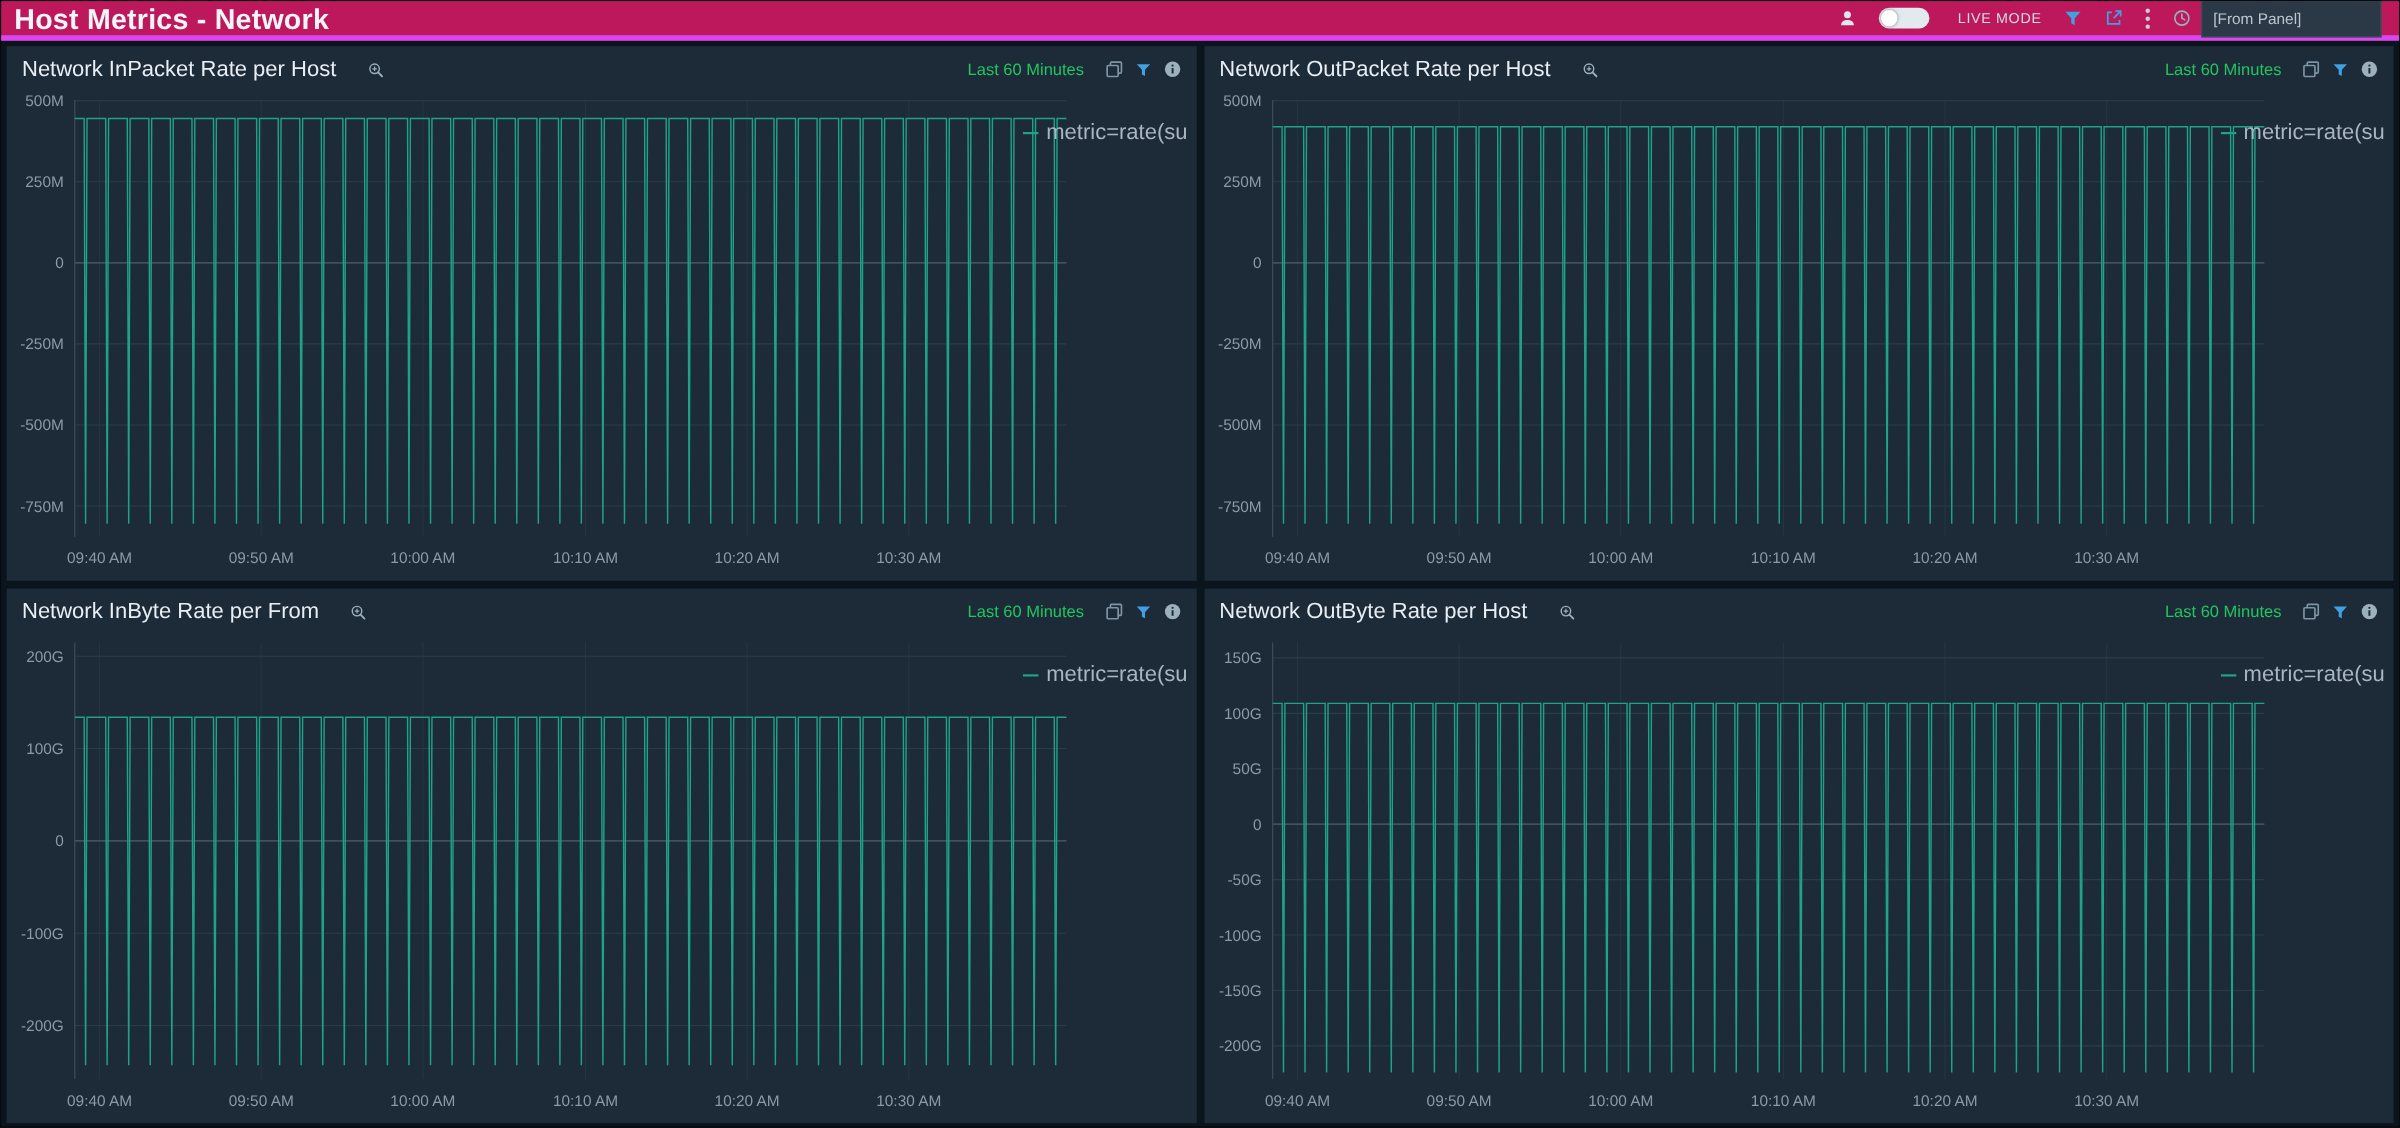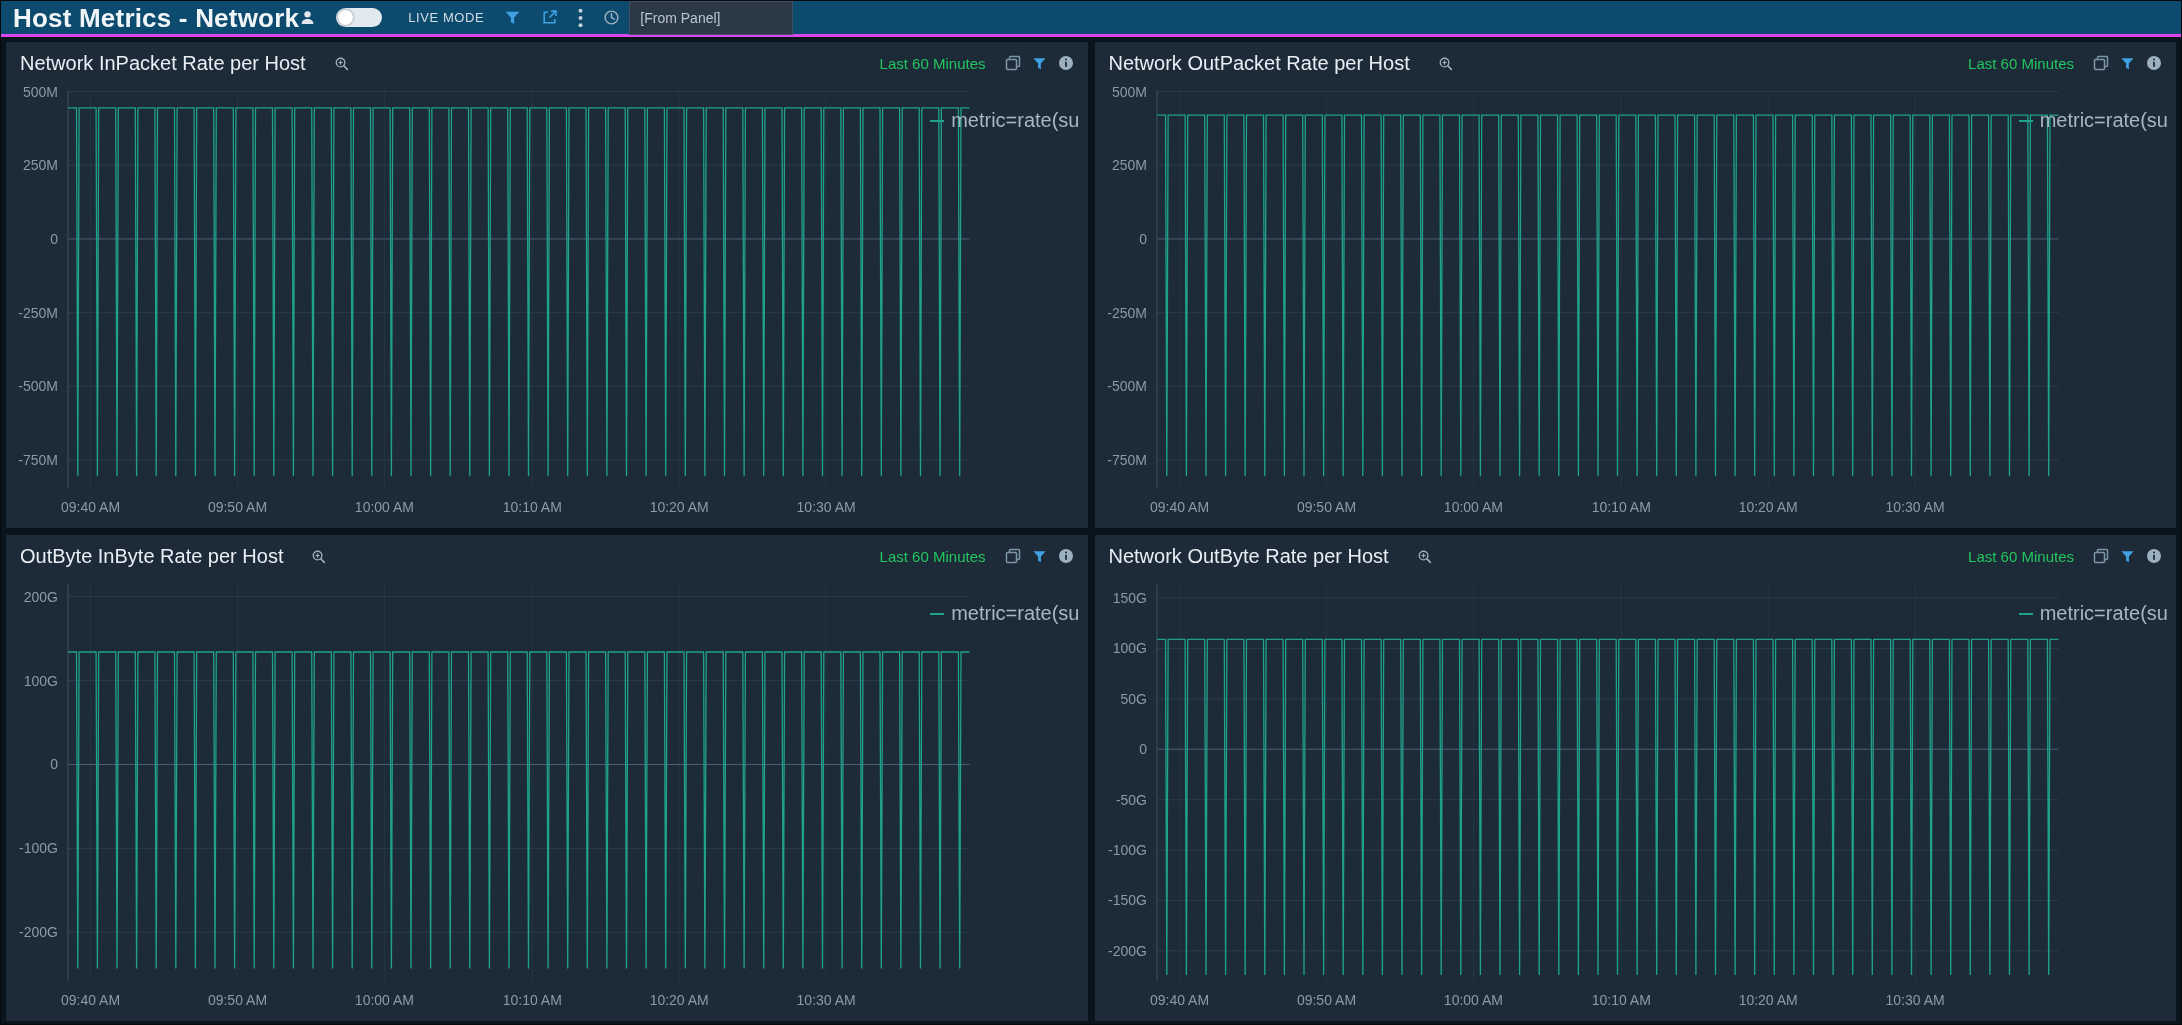--- a/index.html
+++ b/index.html
@@ -6,24 +6,24 @@
   html,body { width:2182px; height:1025px; }
   body {
     background:#0a141c;
     font-family:"Liberation Sans", sans-serif;
     overflow:hidden;
     border:1px solid #05090d;
   }
   
   .topbar {
     height:36px;
-    background:#0c4a6e;
-    display:flex; align-items:center; 
+    background:#be185d;
+    display:flex; align-items:center; justify-content:space-between;
     padding:0 16px 0 12px;
-    border-bottom:3px solid #d946ef;
+    border-bottom:5px solid #d946ef;
   }
   .page-title {
     color:#f0f5f8; font-size:26px; font-weight:700; letter-spacing:.2px; line-height:1;
   }
   .topbar-right { display:flex; align-items:center; gap:20px; }
   .icon { display:inline-flex; align-items:center; justify-content:center; cursor:pointer; }
   .icon svg { display:block; }
   .c-white  { color:#dfe7ec; }
   .c-blue   { color:#3fa0e2; }
   .c-gray   { color:#c6d1d9; }
@@ -263,21 +263,21 @@
         <div class="legend">
           <span class="legend-swatch" style="background: rgb(31, 162, 138);"></span>
           <span class="legend-label">metric=rate(su</span>
         </div>
       </div>
     </section>
 
     <section class="panel">
       <div class="panel-head">
         <div class="panel-title-wrap">
-          <span class="panel-title">OutByte InByte Rate per Host</span>
+          <span class="panel-title">Network InByte Rate per From</span>
           <span class="icon c-info">
             <svg viewBox="0 0 16 16" width="15" height="15">
                 <circle cx="7" cy="7" r="4.6" fill="none" stroke="currentColor" stroke-width="1.4"></circle>
                 <line x1="10.4" y1="10.4" x2="14.2" y2="14.2" stroke="currentColor" stroke-width="1.8" stroke-linecap="round"></line>
                 <line x1="4.8" y1="7" x2="9.2" y2="7" stroke="currentColor" stroke-width="1.2"></line>
                 <line x1="7" y1="4.8" x2="7" y2="9.2" stroke="currentColor" stroke-width="1.2"></line>
               </svg>
           </span>
         </div>
         <div class="panel-actions">

